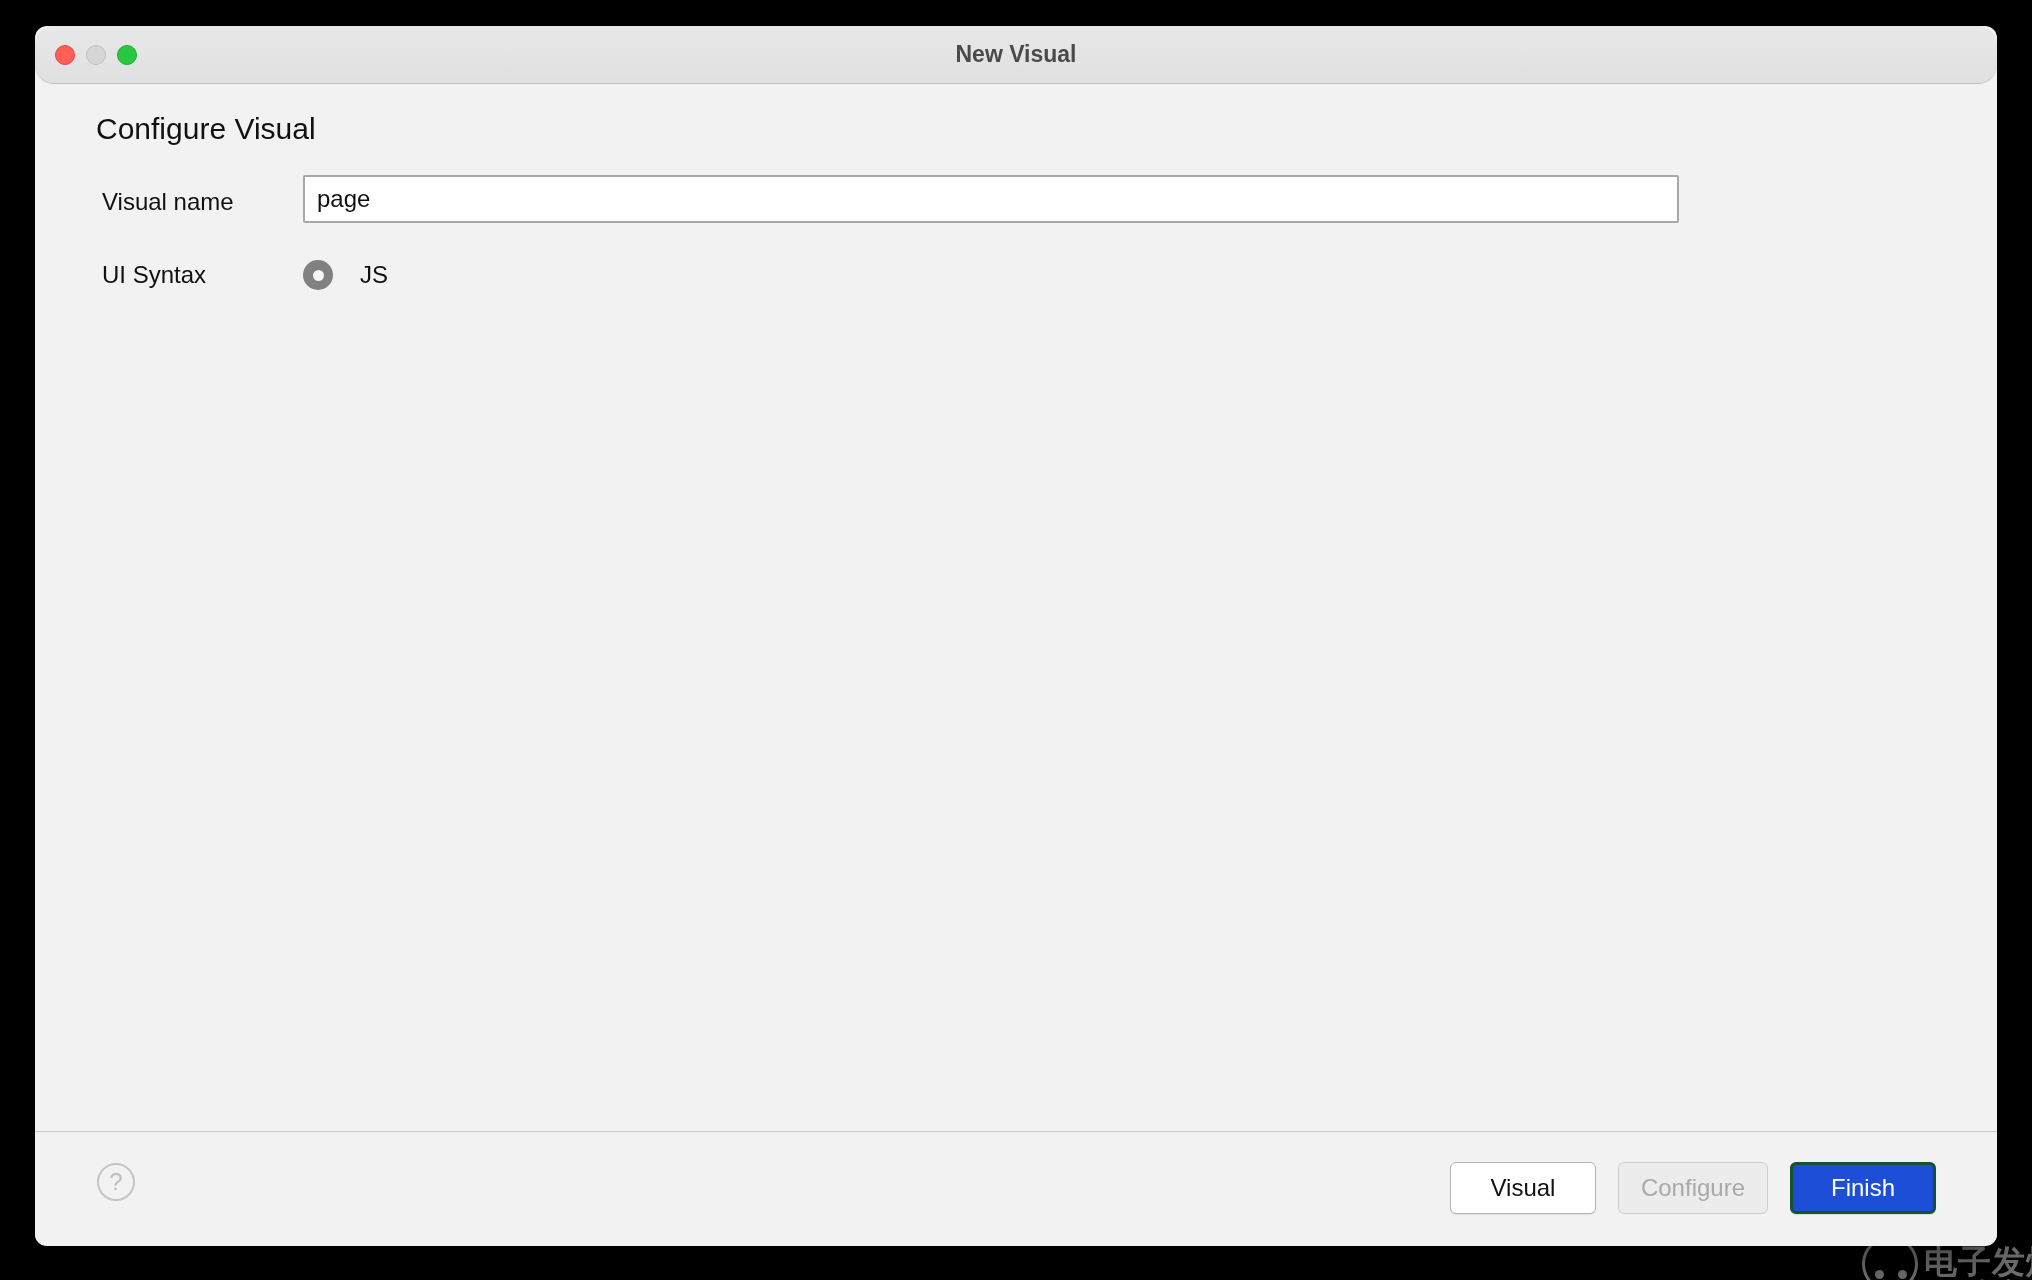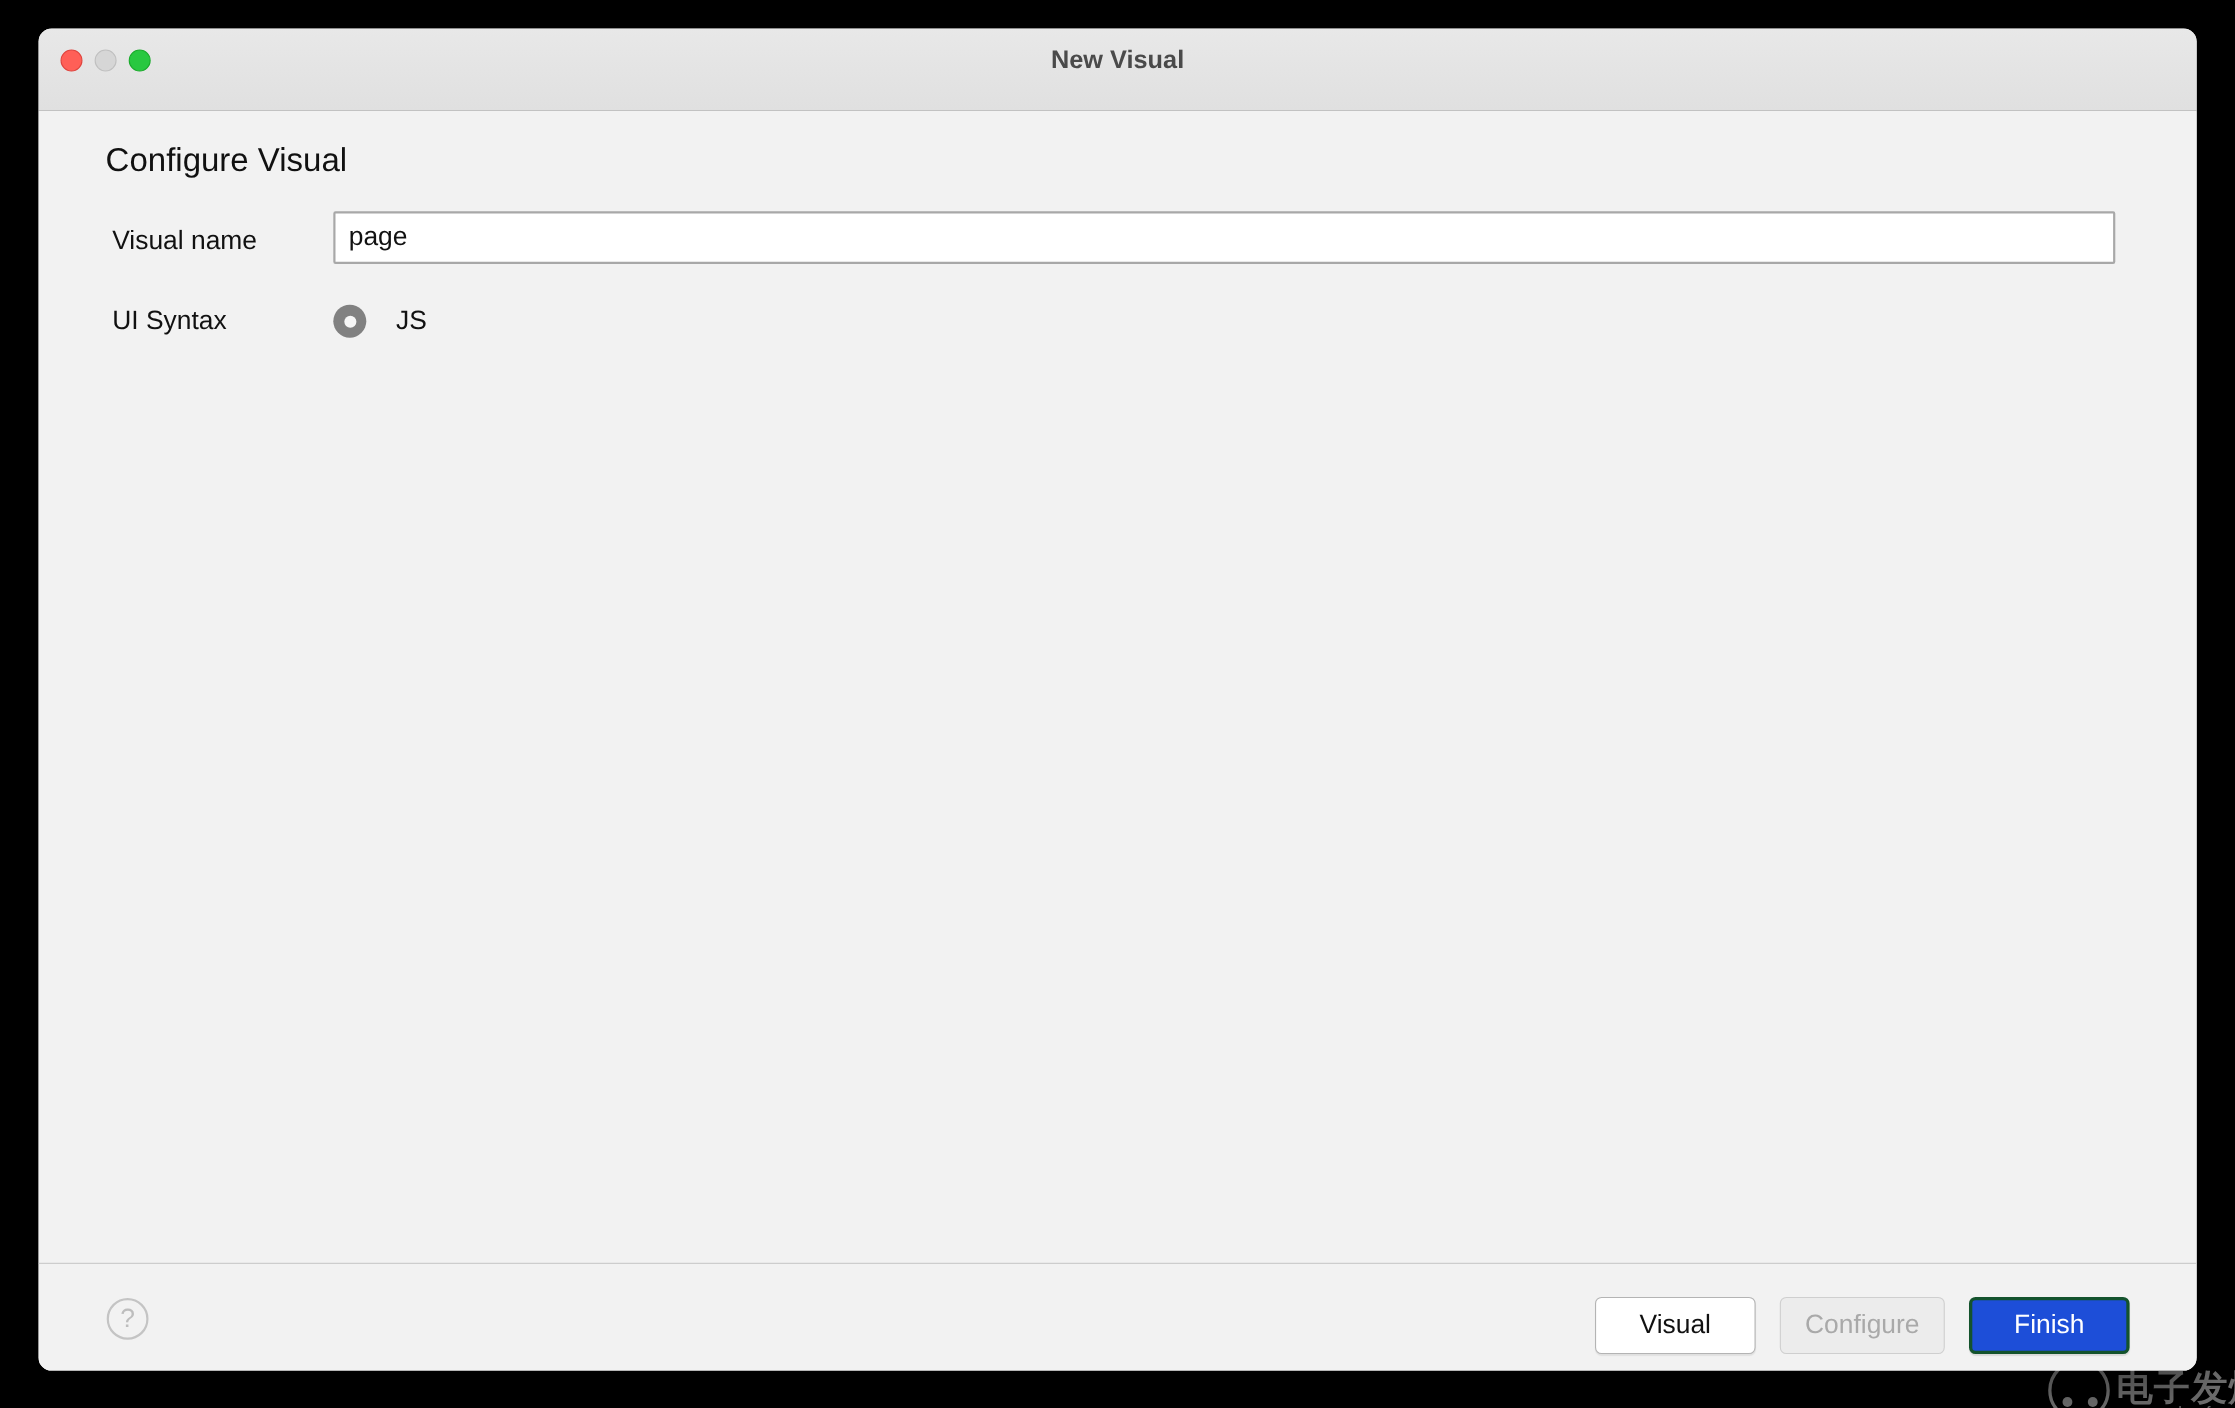--- a/index.html
+++ b/index.html
@@ -85,24 +85,25 @@
     background: #f2f2f2;
     border-radius: 12px;
     box-shadow: 0 10px 40px rgba(0,0,0,0.45);
     overflow: hidden;
     z-index: 10;
   }
 
   
   #titlebar {
     position: relative;
-    height: 75px;
+    height: 58px;
     background: linear-gradient(to bottom, #e8e8e8, #e0e0e0);
     border-bottom: 1px solid #c2c2c2;
     box-sizing: border-box;
+    border-radius: 19px;
   }
   #traffic-lights {
     position: absolute;
     left: 20px;
     top: 0;
     height: 57px;
     display: flex;
     align-items: center;
     gap: 11px;
   }
@@ -161,21 +162,21 @@
     line-height: 46px;
     font-size: 24px;
     color: #111111;
     white-space: nowrap;
   }
 
   #visual-name-input {
     position: absolute;
     left: 268px;
     top: -4px;
-    width: 1620px;
+    width: 1376px;
     height: 48px;
     box-sizing: border-box;
     background: #ffffff;
     border: 2px solid #a8a8a8;
     border-radius: 2px;
     font-family: "Liberation Sans", sans-serif;
     font-size: 24px;
     color: #111111;
     padding: 12px 12px;
     outline: none;

